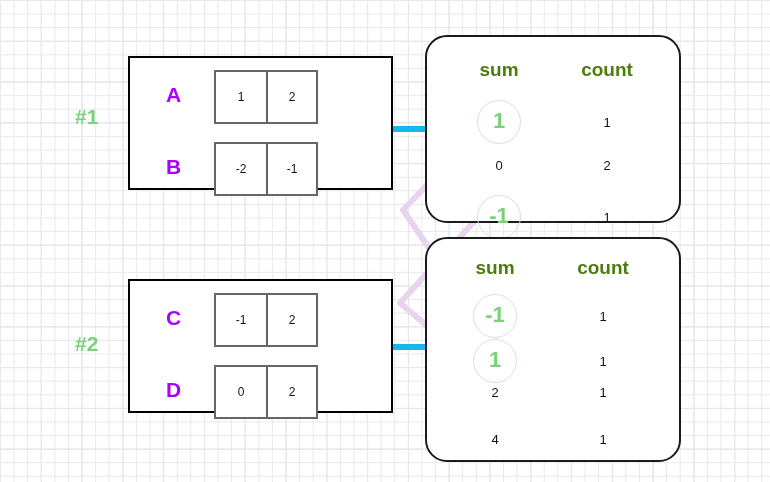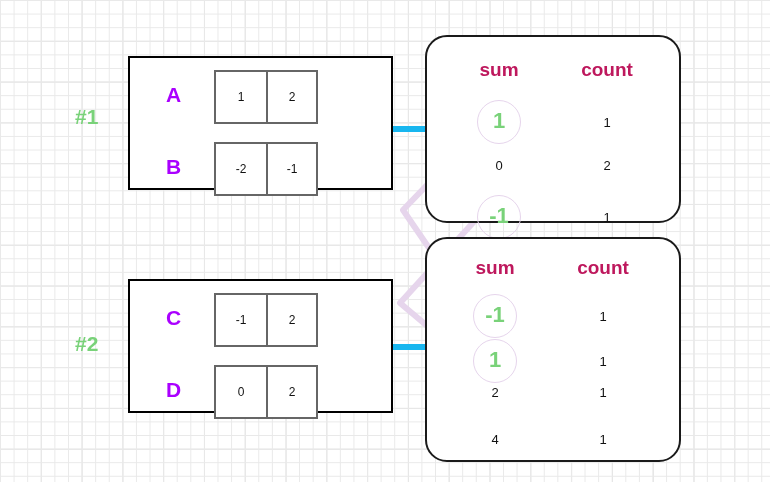--- a/index.html
+++ b/index.html
@@ -63,21 +63,21 @@
   
   .panel{
     position:absolute;
     border:2px solid #1a1a1a;
     border-radius:22px;
     background:#fff;
     box-sizing:border-box;
   }
   .hdr{
     position:absolute;
-    color:#be185d;
+    color:#4d7c0f;
     font-size:19px;
     font-weight:bold;
     text-align:center;
     width:80px;
   }
   .val{
     position:absolute;
     width:70px;text-align:center;
     font-size:13px;color:#111;
   }

